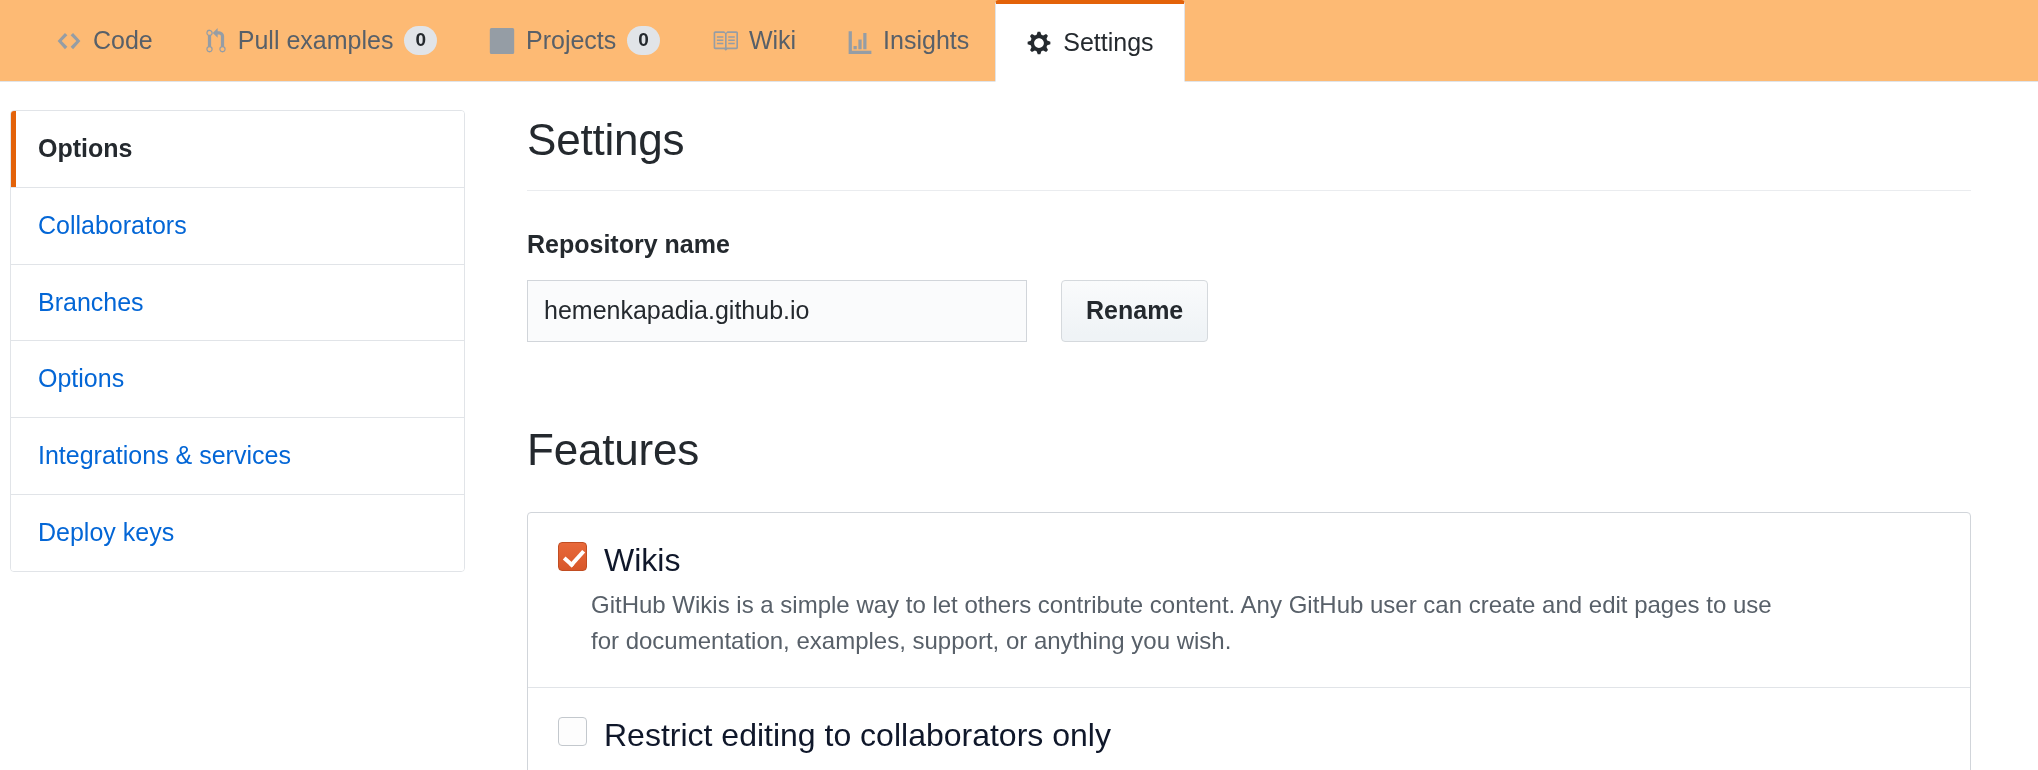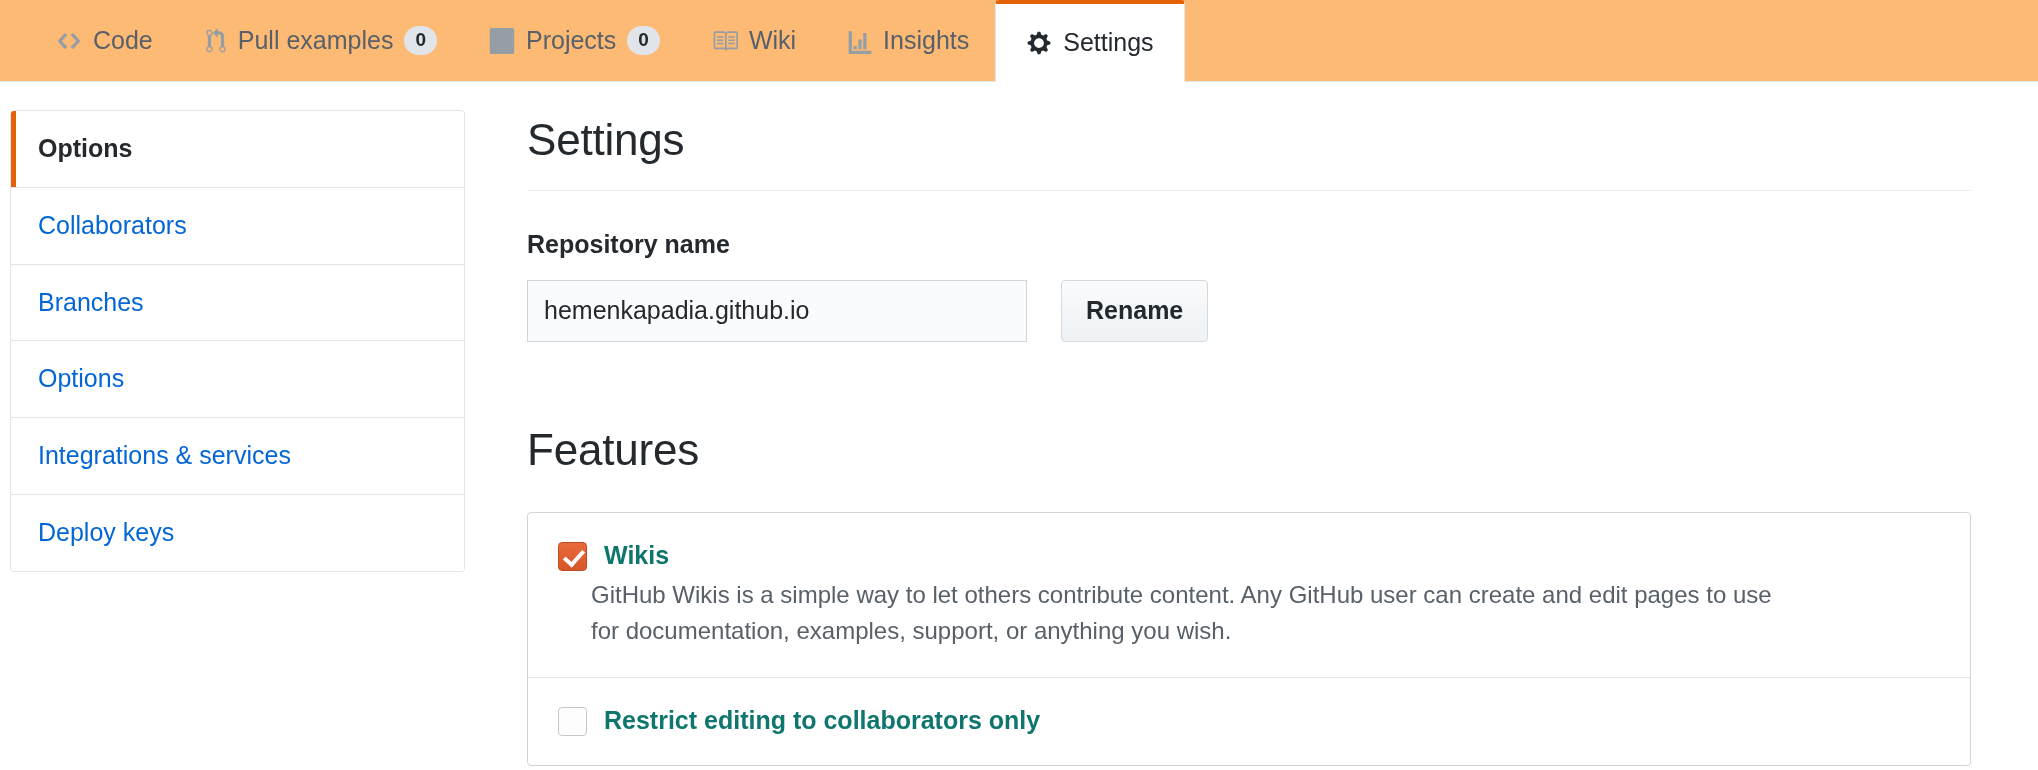--- a/index.html
+++ b/index.html
@@ -215,23 +215,23 @@
   .cbox.checked::after {
     content: "";
     position: absolute;
     left: 9px; top: 3px;
     width: 8px; height: 16px;
     border: solid #ffffff;
     border-width: 0 4px 4px 0;
     transform: rotate(42deg);
   }
   .check-title {
-    font-size: 25px;
-    font-weight: bold;
-    color: #0f766e;
+    font-size: 32px;
+    font-weight: normal;
+    color: #0f172a;
     line-height: 1.45;
     cursor: pointer;
   }
   .check-desc {
     margin-top: 4px;
     margin-left: 33px;
     font-size: 24px;
     color: #586069;
     line-height: 1.52;
     max-width: 1190px;

